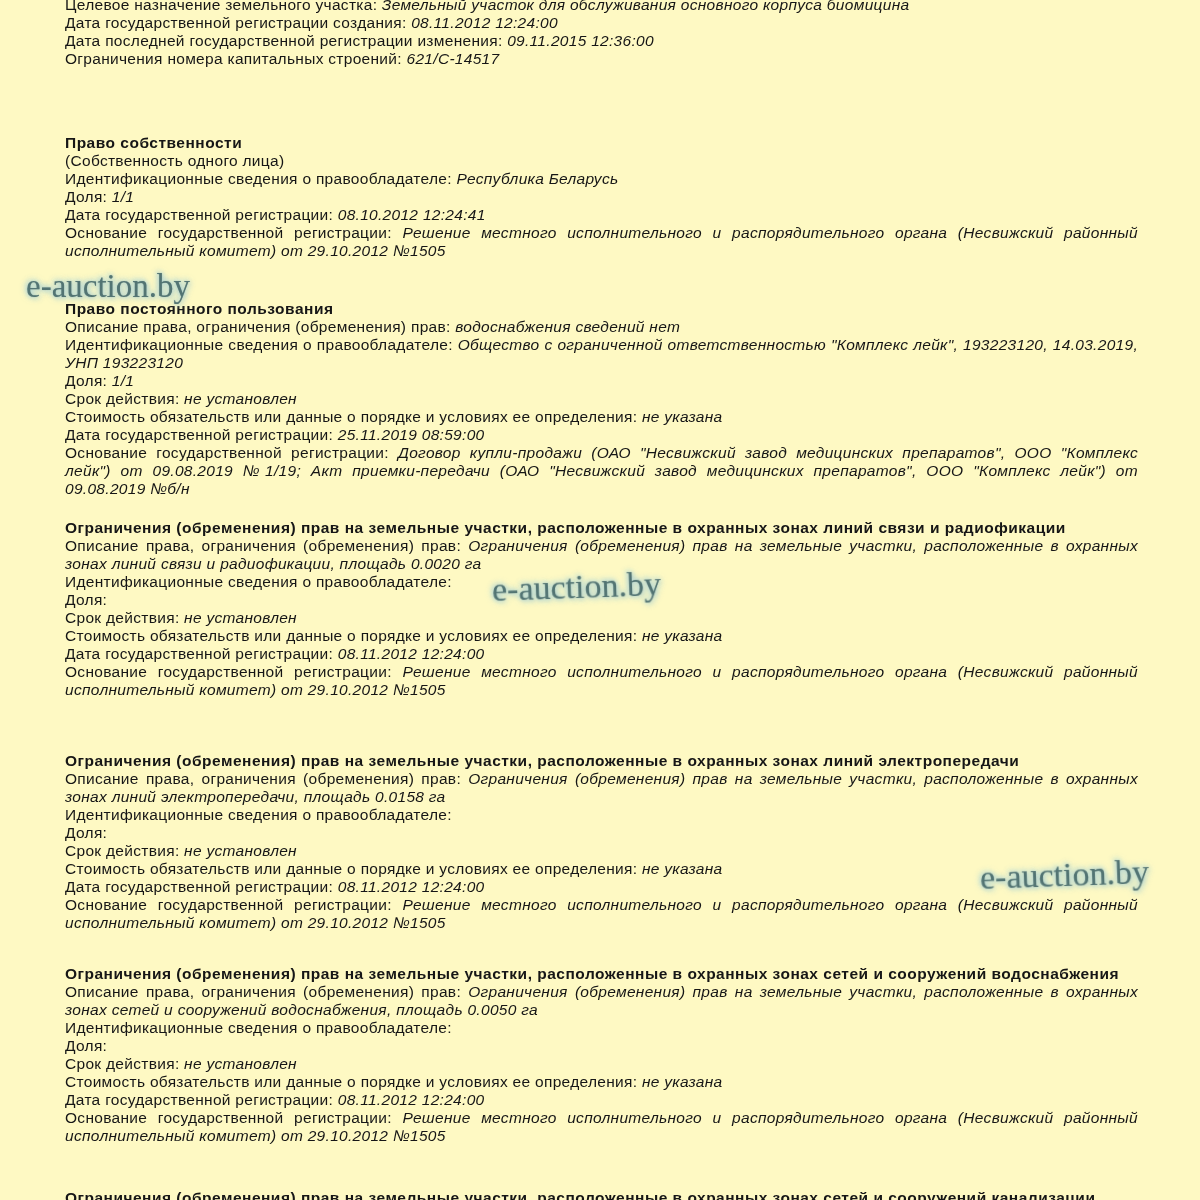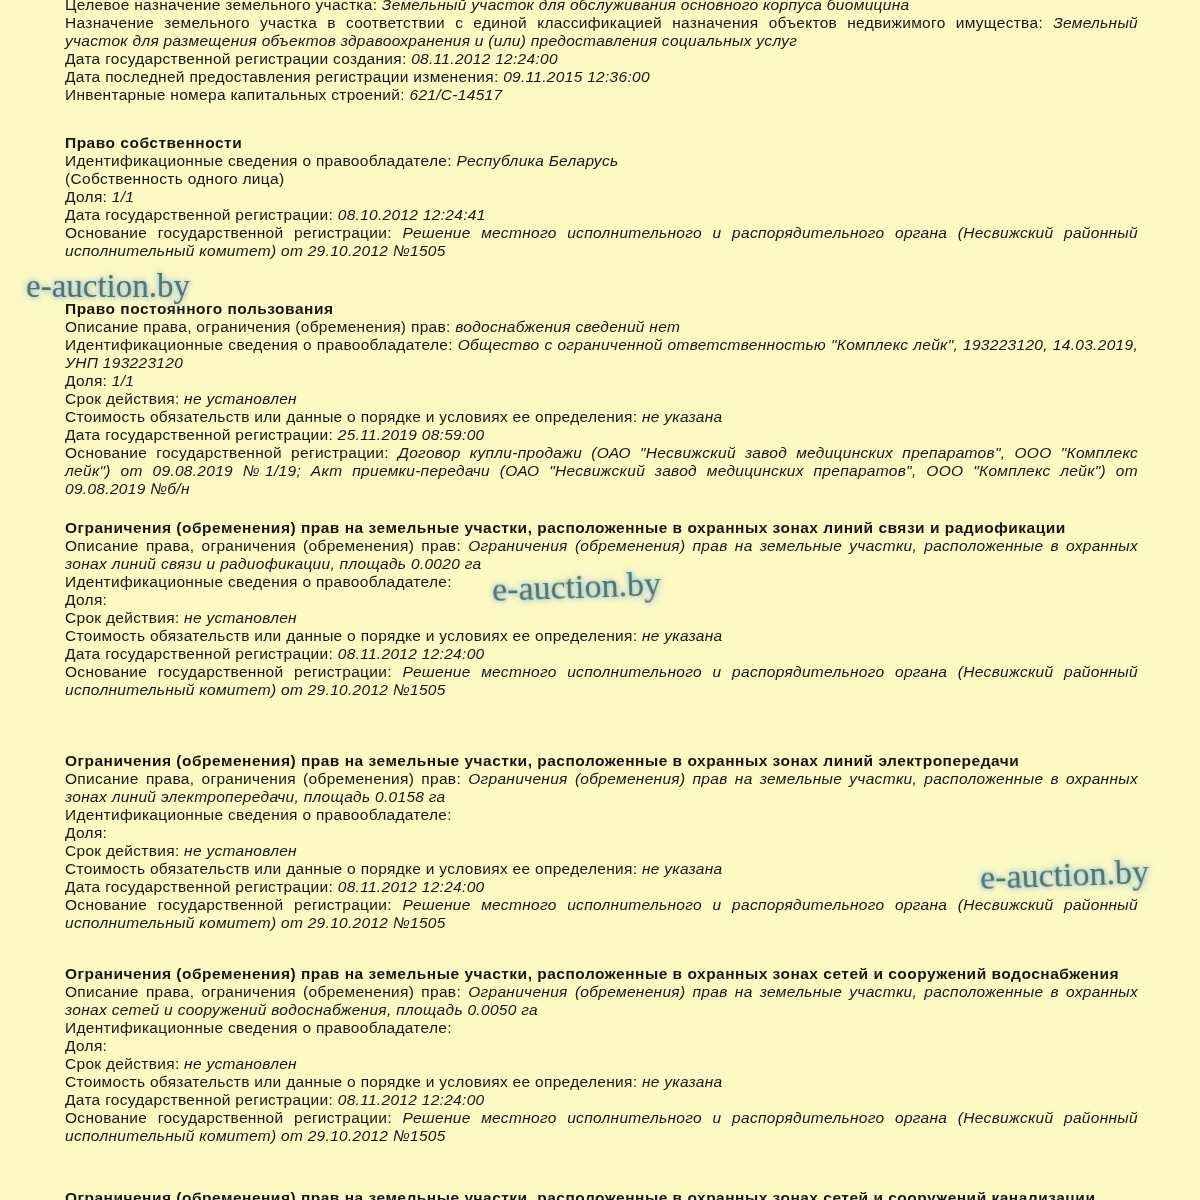--- a/index.html
+++ b/index.html
@@ -35,30 +35,29 @@
   .wm2{left:492px;top:578px;transform:rotate(-2deg);}
   .wm3{left:980px;top:866px;transform:rotate(-2deg);}
 </style>
 </head>
 <body>
 
 <div class="page">
 
   <div class="block" style="top:-4px">
     <p><span class="lbl">Целевое назначение земельного участка:</span> <span class="val">Земельный участок для обслуживания основного корпуса биомицина</span></p>
-    <p><span class="lbl">Назначение земельного участка в соответствии с единой классификацией назначения объектов недвижимого имущества:</span> <span class="val">Земельный участок для размещения объектов здравоохранения и (или) предоставления социальных услуг</span></p>
     <p><span class="lbl">Дата государственной регистрации создания:</span> <span class="val">08.11.2012 12:24:00</span></p>
-    <p><span class="lbl">Дата последней предоставления регистрации изменения:</span> <span class="val">09.11.2015 12:36:00</span></p>
-    <p><span class="lbl">Инвентарные номера капитальных строений:</span> <span class="val">621/С-14517</span></p>
+    <p><span class="lbl">Дата последней государственной регистрации изменения:</span> <span class="val">09.11.2015 12:36:00</span></p>
+    <p><span class="lbl">Ограничения номера капитальных строений:</span> <span class="val">621/С-14517</span></p>
   </div>
 
   <div class="block" style="top:134px">
     <p class="sec-title">Право собственности</p>
+    <p>(Собственность одного лица)</p>
     <p><span class="lbl">Идентификационные сведения о правообладателе:</span> <span class="val">Республика Беларусь</span></p>
-    <p>(Собственность одного лица)</p>
     <p><span class="lbl">Доля:</span> <span class="val">1/1</span></p>
     <p><span class="lbl">Дата государственной регистрации:</span> <span class="val">08.10.2012 12:24:41</span></p>
     <p><span class="lbl">Основание государственной регистрации:</span> <span class="val">Решение местного исполнительного и распорядительного органа (Несвижский районный исполнительный комитет) от 29.10.2012 №1505</span></p>
   </div>
 
   <div class="block" style="top:300px">
     <p class="sec-title">Право постоянного пользования</p>
     <p><span class="lbl">Описание права, ограничения (обременения) прав:</span> <span class="val">водоснабжения сведений нет</span></p>
     <p><span class="lbl">Идентификационные сведения о правообладателе:</span> <span class="val">Общество с ограниченной ответственностью "Комплекс лейк", 193223120, 14.03.2019, УНП 193223120</span></p>
     <p><span class="lbl">Доля:</span> <span class="val">1/1</span></p>

